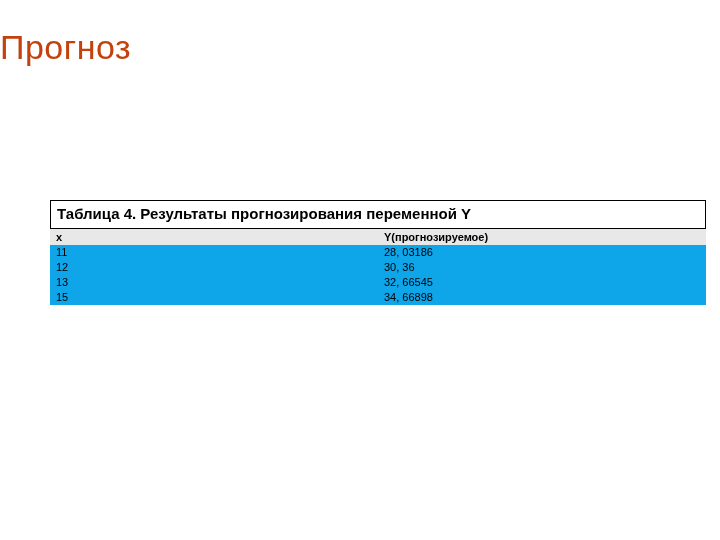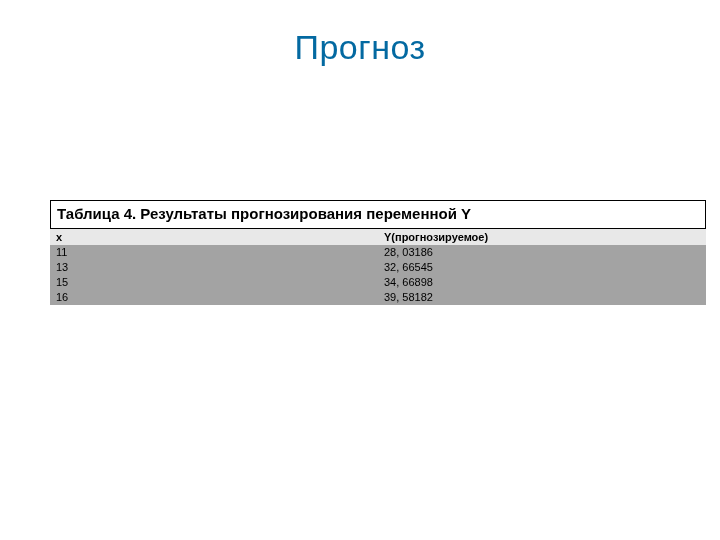--- a/index.html
+++ b/index.html
@@ -15,24 +15,24 @@
     width: 720px;
     height: 540px;
     position: relative;
     box-sizing: border-box;
   }
   .title {
     position: absolute;
     top: 28px;
     left: 0;
     width: 720px;
-    text-align: center;
+    text-align: left;
     font-size: 34px;
     font-weight: 400;
-    color: #0369a1;
+    color: #c2410c;
     letter-spacing: 0.5px;
   }
   .table-wrap {
     position: absolute;
     top: 200px;
     left: 50px;
     width: 656px;
   }
   .caption-row {
     border: 1px solid #000;
@@ -44,21 +44,21 @@
   }
   .header-row {
     display: flex;
     background: #e8e8e8;
     font-size: 11px;
     font-weight: 700;
     line-height: 1.3;
   }
   .data-row {
     display: flex;
-    background: #a3a3a3;
+    background: #0ea5e9;
     font-size: 11px;
     font-weight: 400;
     line-height: 1.35;
   }
   .col-x {
     width: 50%;
     padding: 0 6px;
     box-sizing: border-box;
   }
   .col-y {
@@ -86,29 +86,29 @@
     <div class="header-row">
       <div class="col-x">x</div>
       <div class="col-y">Y(прогнозируемое)</div>
     </div>
 
     <div class="data-row">
       <div class="col-x">11</div>
       <div class="col-y">28, 03186</div>
     </div>
     <div class="data-row">
+      <div class="col-x">12</div>
+      <div class="col-y">30, 36</div>
+    </div>
+    <div class="data-row">
       <div class="col-x">13</div>
       <div class="col-y">32, 66545</div>
     </div>
     <div class="data-row">
       <div class="col-x">15</div>
       <div class="col-y">34, 66898</div>
     </div>
     <div class="data-row">
     </div>
-    <div class="data-row">
-      <div class="col-x">16</div>
-      <div class="col-y">39, 58182</div>
-    </div>
 
   </div>
 
 </div>
 
 </body></html>

